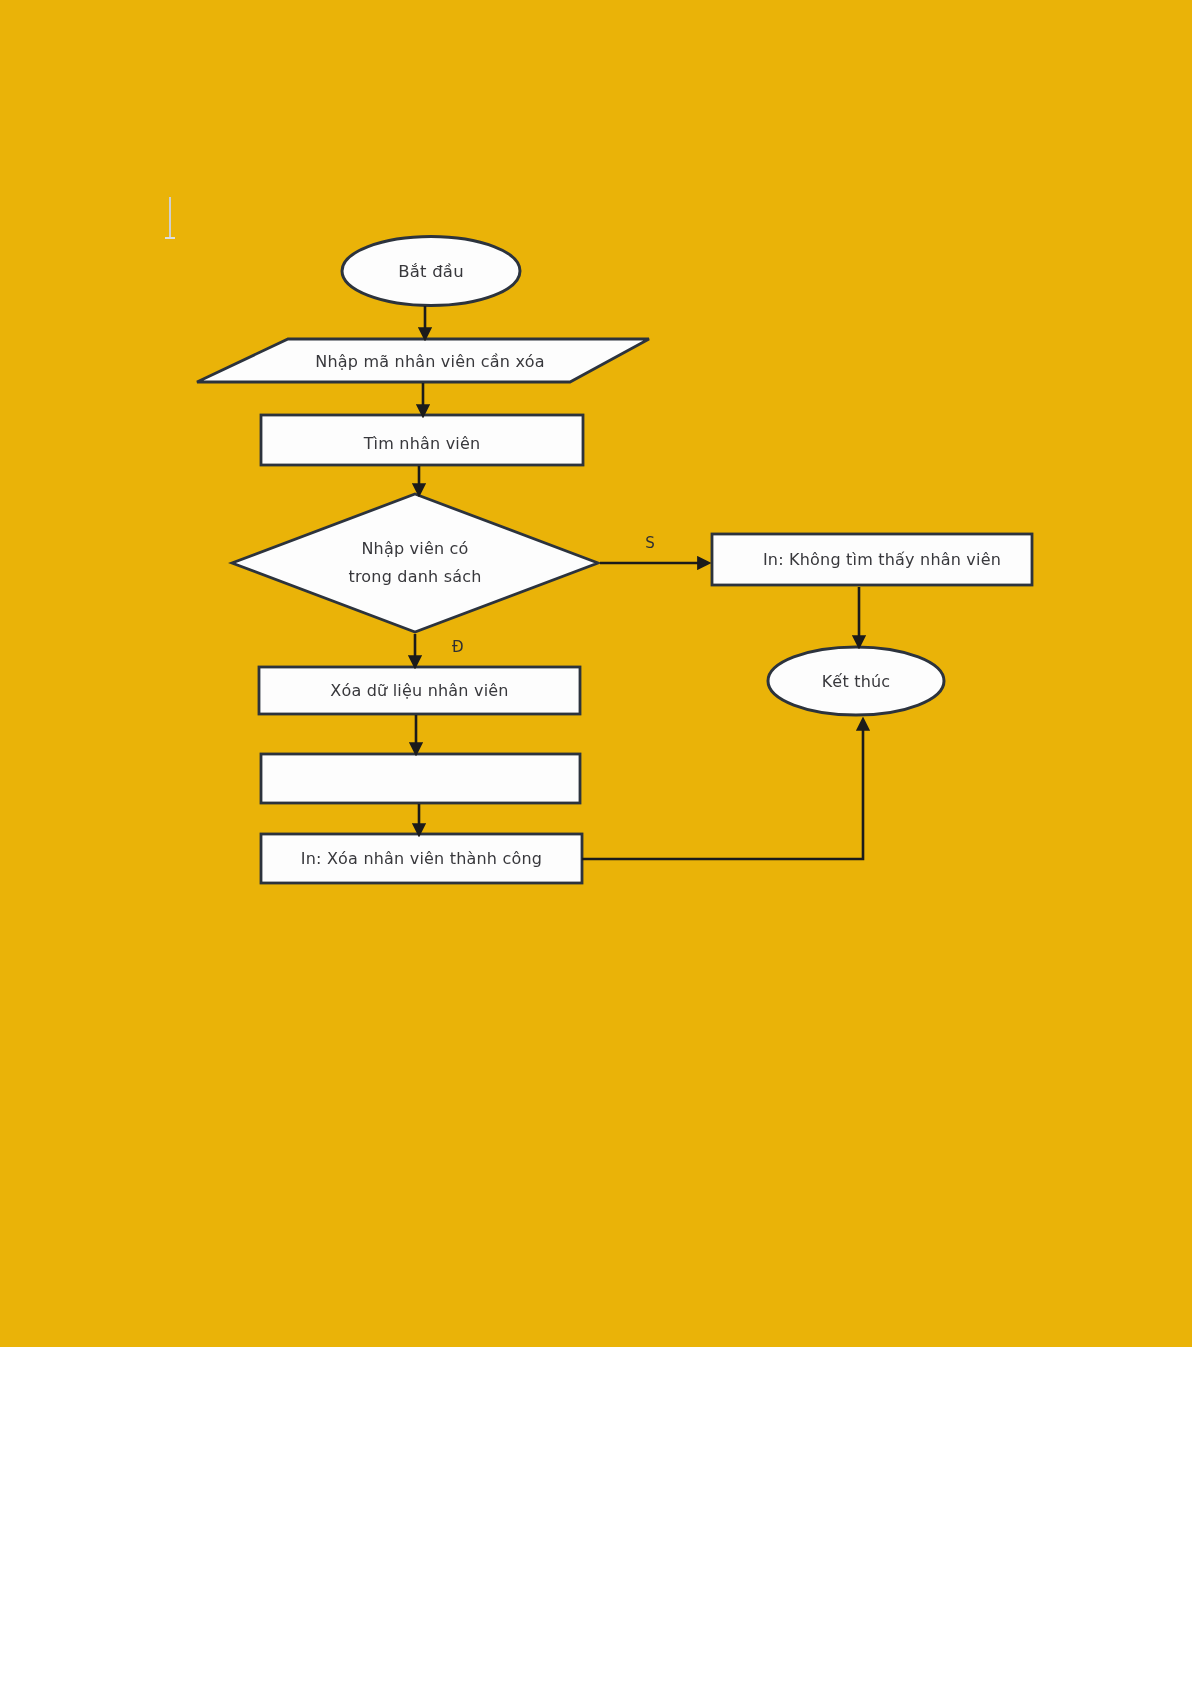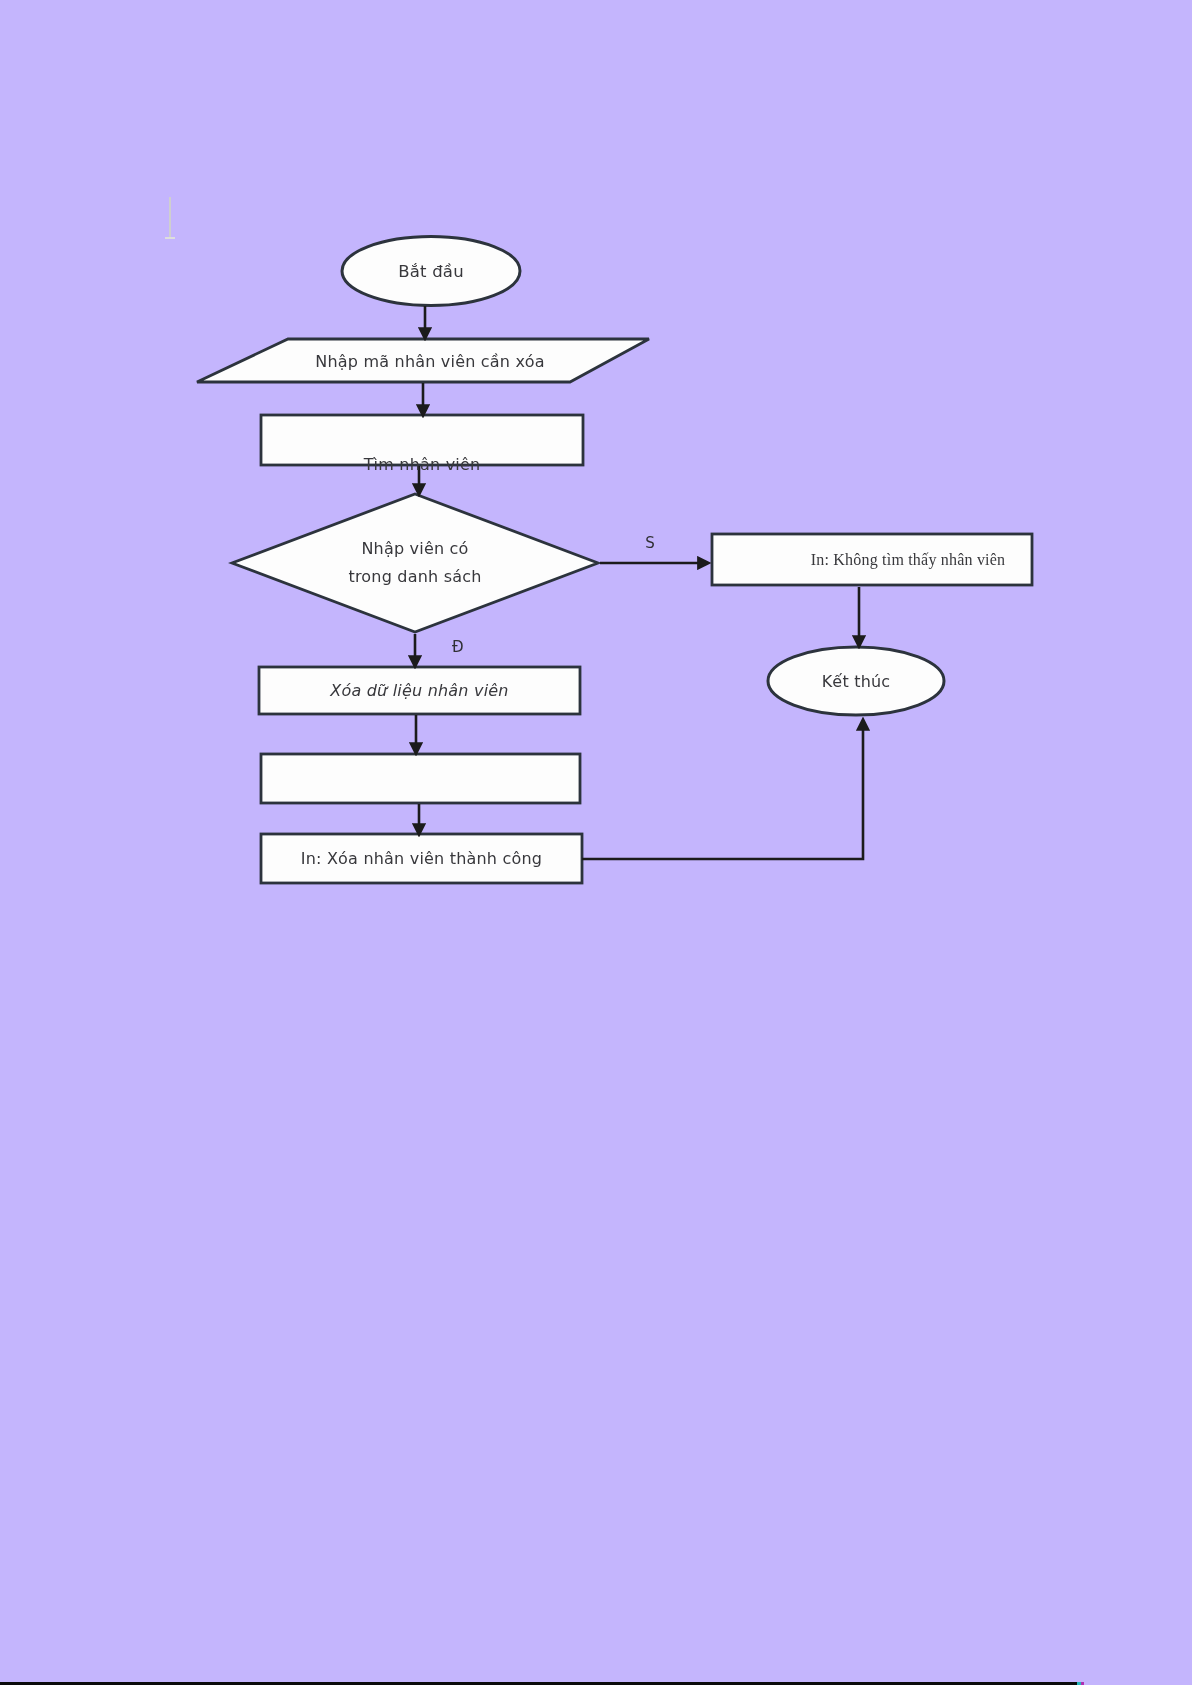--- a/index.html
+++ b/index.html
@@ -1,38 +1,38 @@
 <!DOCTYPE html>
 <html><head>
 <meta charset="utf-8">
 <style>
   html,body{margin:0;padding:0;background:#ffffff;}
   #page{
     position:relative;
-    width:1192px;height:1685px;
-    background:#c4b5fd;
+    width:1192px;height:1347px;
+    background:#eab308;
     font-family:"DejaVu Sans","Liberation Sans",sans-serif;
     overflow:hidden;
   }
   #chart-svg{position:absolute;left:0;top:0;}
   .lbl{
     position:absolute;
     display:flex;align-items:center;justify-content:center;
     font-size:16px;color:#38383c;text-align:center;
     white-space:nowrap;letter-spacing:0.2px;
   }
   .lbl.small{font-size:15px;color:#2f2f33;}
   #lbl-start{left:343px;top:239px;width:176px;height:64px;font-size:16.5px;}
   #lbl-input{left:250px;top:340px;width:360px;height:42px;text-align:right;}
-  #lbl-find{left:261px;top:440px;width:322px;height:48px;}
+  #lbl-find{left:261px;top:419px;width:322px;height:48px;}
   #lbl-decision{left:300px;top:534px;width:230px;height:58px;flex-direction:column;line-height:28px;}
-  #lbl-notfound{left:748px;top:535px;width:320px;height:49px;font-family:Liberation Serif, serif;}
+  #lbl-notfound{left:722px;top:535px;width:320px;height:49px;}
   #lbl-s{left:640px;top:531px;width:20px;height:24px;}
   #lbl-d{left:448px;top:635px;width:20px;height:24px;}
-  #lbl-delete{left:259px;top:668px;width:321px;height:45px;font-style:italic;}
+  #lbl-delete{left:259px;top:668px;width:321px;height:45px;}
   #lbl-save{left:261px;top:755px;width:319px;height:47px;}
   #lbl-success{left:261px;top:835px;width:321px;height:47px;text-align:center;}
   #lbl-end{left:768px;top:649px;width:176px;height:64px;text-align:center;}
   #cursor-mark{
     position:absolute;left:169px;top:197px;width:2px;height:42px;
     background:#cfcfcf;
   }
   #cursor-mark:after{
     content:"";position:absolute;left:-4px;top:40px;width:10px;height:2px;background:#dedede;
   }

